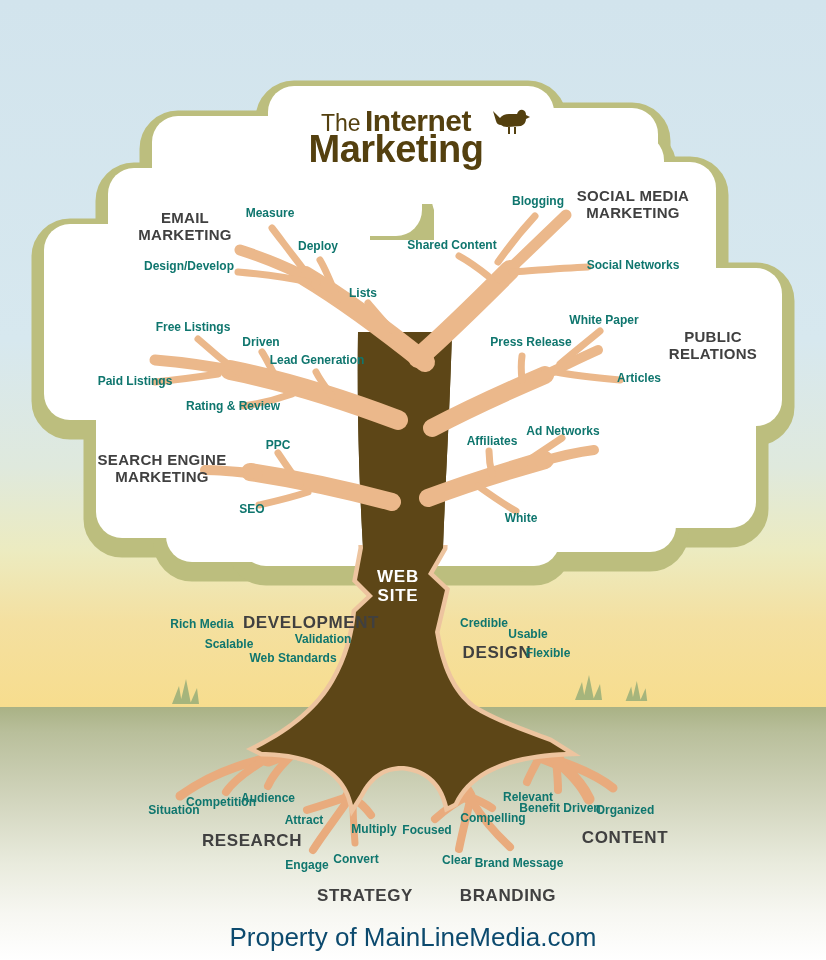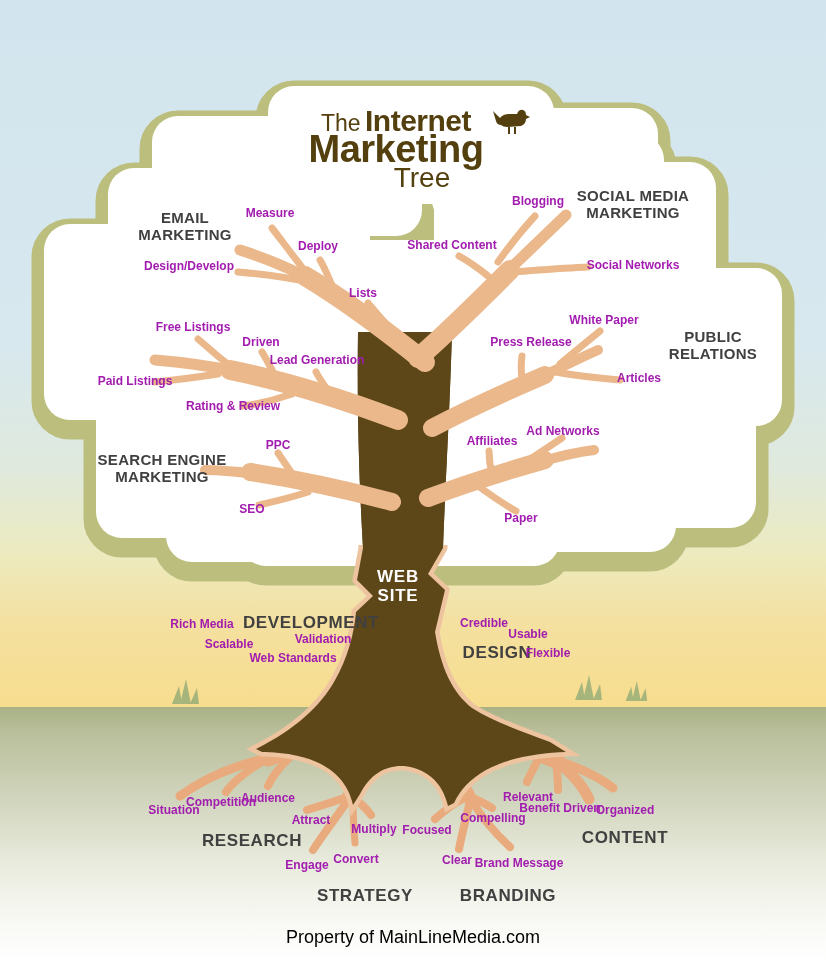--- a/index.html
+++ b/index.html
@@ -4,39 +4,39 @@
 <style>
   html,body{margin:0;padding:0;background:#e8e8e8;}
   .page{position:relative;width:826px;height:960px;margin:0 auto;overflow:hidden;
         font-family:"Liberation Sans",sans-serif;}
   .sky{position:absolute;left:0;top:0;width:826px;height:707px;
        background:linear-gradient(180deg,#d2e4ed 0%,#d7e8ef 48%,#dfe9dd 66%,#ecebc0 78%,#f4e0a0 88%,#f7dd8e 100%);}
   .ground{position:absolute;left:0;top:707px;width:826px;height:253px;
        background:linear-gradient(180deg,#a9b285 0%,#b9bf9b 10%,#d3d6bf 38%,#e9ebdd 62%,#f7f7f2 82%,#ffffff 100%);}
   svg.art{position:absolute;left:0;top:0;}
   .leaf{position:absolute;transform:translate(-50%,-50%);
-        font-weight:700;font-size:12px;line-height:1.15;color:#a21caf;
+        font-weight:700;font-size:12px;line-height:1.15;color:#0f766e;
         white-space:nowrap;text-align:right;}
   .cat{position:absolute;transform:translate(-50%,-50%);
        font-weight:700;font-size:15px;line-height:1.1;color:#404040;
        letter-spacing:.3px;white-space:pre-line;text-align:center;}
   .cat-lg{font-size:17px;letter-spacing:.6px;padding-left:36px;}
   .trunk-label{position:absolute;transform:translate(-50%,-50%);
        font-weight:800;font-size:17px;line-height:1.12;color:#ffffff;
        letter-spacing:.8px;white-space:pre-line;text-align:center;}
   .title{position:absolute;left:396px;top:104px;transform:translateX(-50%);
        text-align:center;color:#54400f;width:260px;}
   .t-line1{white-space:nowrap;}
   .t-the{font-size:23px;font-weight:400;}
   .t-internet{font-size:30px;font-weight:800;letter-spacing:-.5px;}
   .t-marketing{font-size:38px;font-weight:800;letter-spacing:-.5px;margin-top:-10px;}
   .t-tree{font-size:28px;font-weight:400;margin-top:-9px;padding-left:52px;}
   .bird{position:absolute;left:492px;top:106px;}
   .footer{position:absolute;left:413px;top:937px;transform:translate(-50%,-50%);
-       font-size:18px;font-weight:400;color:#000000;white-space:nowrap;}
+       font-size:26px;font-weight:400;color:#0c4a6e;white-space:nowrap;}
 </style>
 </head>
 <body>
 
 <div class="page">
 
   <div class="sky"></div>
   <div class="ground"></div>
 
   <svg class="art" width="826" height="960" viewBox="0 0 826 960">
@@ -169,21 +169,20 @@
       </g>
     </g>
   </svg>
 
   <div class="title">
     <div class="t-line1">
       <span class="t-the">The</span>
       <span class="t-internet">Internet</span>
     </div>
     <div class="t-marketing">Marketing</div>
-    <div class="t-tree">Tree</div>
   </div>
   <svg class="bird" width="38" height="32" viewBox="0 0 38 32">
     <path fill="#54400f" d="M9 19 Q5 19 4 15 L1 5 L8 12 Q11 8 17 8 L25 8 Q27 3 31 4 Q34 5 34 9 L38 11 L34 13 Q34 18 29 20 L15 21 Q11 21 9 19 Z"></path>
     <path stroke="#54400f" stroke-width="2" d="M17 21 L17 28 M23 21 L23 28"></path>
   </svg>
 
   <div class="trunk-label" style="left:398px;top:586px">WEB
 SITE</div>
 
   <div class="cat" style="left:185px;top:226px">EMAIL
@@ -218,36 +217,36 @@
 
   <div class="leaf" style="left:604px;top:321px">White Paper</div>
   <div class="leaf" style="left:531px;top:343px">Press Release</div>
   <div class="leaf" style="left:639px;top:379px">Articles</div>
 
   <div class="leaf" style="left:278px;top:446px">PPC</div>
   <div class="leaf" style="left:252px;top:510px">SEO</div>
 
   <div class="leaf" style="left:492px;top:442px">Affiliates</div>
   <div class="leaf" style="left:563px;top:432px">Ad Networks</div>
-  <div class="leaf" style="left:521px;top:519px">Paper</div>
+  <div class="leaf" style="left:521px;top:519px">White</div>
 
   <div class="leaf" style="left:202px;top:625px">Rich Media</div>
   <div class="leaf" style="left:323px;top:640px">Validation</div>
   <div class="leaf" style="left:229px;top:645px">Scalable</div>
   <div class="leaf" style="left:293px;top:659px">Web Standards</div>
 
   <div class="leaf" style="left:484px;top:624px">Credible</div>
   <div class="leaf" style="left:528px;top:635px">Usable</div>
   <div class="leaf" style="left:548px;top:654px">Flexible</div>
 
   <div class="leaf" style="left:174px;top:811px">Situation</div>
   <div class="leaf" style="left:221px;top:803px">Competition</div>
   <div class="leaf" style="left:268px;top:799px">Audience</div>
 
-  <div class="leaf" style="left:311px;top:821px">Attract</div>
+  <div class="leaf" style="left:304px;top:821px">Attract</div>
   <div class="leaf" style="left:374px;top:830px">Multiply</div>
   <div class="leaf" style="left:307px;top:866px">Engage</div>
   <div class="leaf" style="left:356px;top:860px">Convert</div>
 
   <div class="leaf" style="left:427px;top:831px">Focused</div>
   <div class="leaf" style="left:493px;top:819px">Compelling</div>
   <div class="leaf" style="left:457px;top:861px">Clear</div>
   <div class="leaf" style="left:519px;top:864px">Brand Message</div>
 
   <div class="leaf" style="left:528px;top:798px">Relevant</div>

